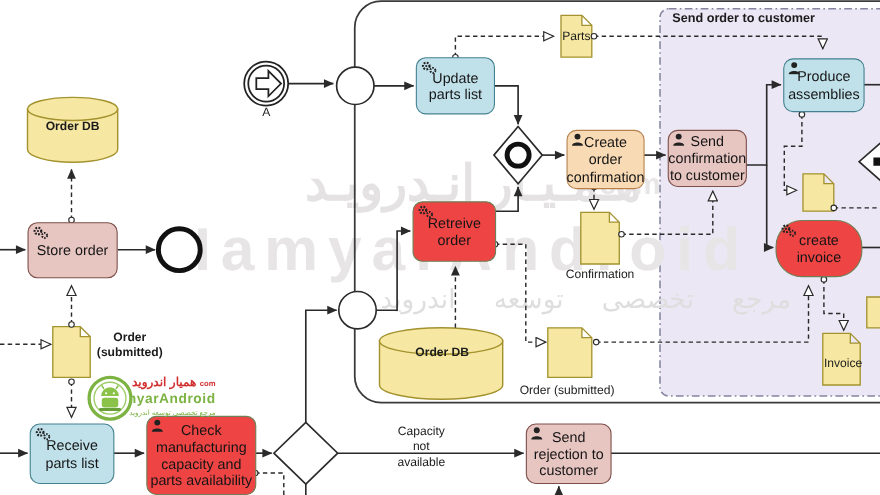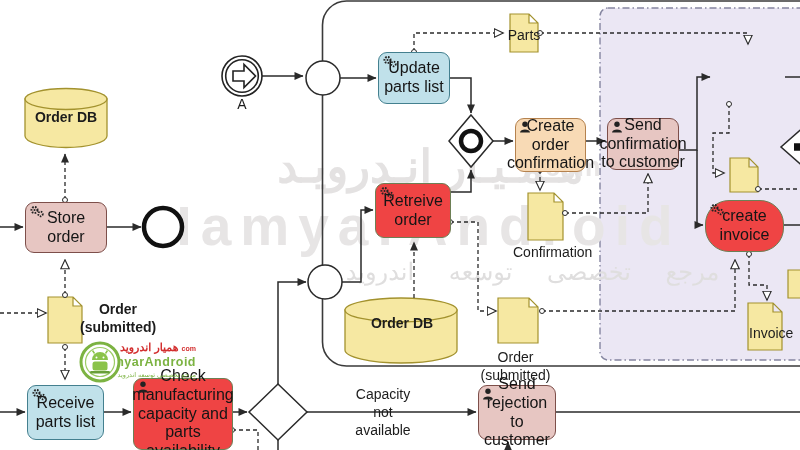--- a/index.html
+++ b/index.html
@@ -3,28 +3,28 @@
 <meta charset="utf-8">
 <style>
   html,body{margin:0;padding:0;background:#fff;}
   #stage{position:relative;width:800px;height:450px;overflow:hidden;background:#ffffff;
          font-family:"Liberation Sans", sans-serif;}
   #stage svg{position:absolute;left:0;top:0;}
   #svg-bg{z-index:0;}
   .wm{position:absolute;z-index:1;color:#e4e2e2;font-weight:bold;pointer-events:none;}
   #svg-main{z-index:2;}
   .node{position:absolute;z-index:3;border-radius:9px;display:flex;align-items:center;justify-content:center;
-        text-align:center;font-size:16px;line-height:1.18;color:#151515;padding:3px 2px;box-sizing:border-box;
+        text-align:center;font-size:13px;line-height:1.18;color:#151515;padding:3px 2px;box-sizing:border-box;
         border:1.4px solid #666;}
   .node .ticon{position:absolute;top:2px;left:3px;}
   .c-pink{background:#e7c6c2;border-color:#7d4f4a;}
   .c-blue{background:#c0e1ea;border-color:#44808f;}
   .c-green{background:#ef4444;border-color:#6d7f55;}
   .c-orange{background:#f8dab5;border-color:#b5824e;}
-  .lbl{position:absolute;z-index:3;font-size:14px;color:#1c1c1c;text-align:center;line-height:1.3;white-space:pre-line;}
+  .lbl{position:absolute;z-index:3;font-size:11px;color:#1c1c1c;text-align:center;line-height:1.3;white-space:pre-line;}
   .lbl-bold{font-weight:bold;font-size:11.5px;}
   #logo{position:absolute;z-index:4;left:78px;top:338px;width:170px;height:46px;}
   #logo .row{position:absolute;right:52px;text-align:right;}
   .logo-fa{top:3px;color:#d32f2f;font-weight:bold;font-size:11px;white-space:nowrap;}
   .logo-com{color:#d32f2f;font-size:7px;font-weight:bold;}
   .logo-en{top:17px;color:#7cb342;font-weight:bold;font-size:12.5px;letter-spacing:.5px;white-space:nowrap;}
   .logo-tag{top:33px;color:#7cb342;font-size:6.5px;white-space:nowrap;}
 </style>
 </head>
 <body>
@@ -183,20 +183,29 @@
   </div>
   <div class="node c-pink" style="left:607px;top:118px;width:72px;height:52px;">
     <span class="ticon">
         <svg width="13" height="12" viewBox="0 0 13 12">
           <circle cx="6" cy="3.2" r="2.7" fill="#222"></circle>
           <path d="M1 11.5 C1 7.6 11 7.6 11 11.5 Z" fill="#222"></path>
         </svg>
       </span>
     <span>Send confirmation to customer</span>
   </div>
+  <div class="node c-blue" style="left:712px;top:53px;width:74px;height:49px;">
+    <span class="ticon">
+        <svg width="13" height="12" viewBox="0 0 13 12">
+          <circle cx="6" cy="3.2" r="2.7" fill="#222"></circle>
+          <path d="M1 11.5 C1 7.6 11 7.6 11 11.5 Z" fill="#222"></path>
+        </svg>
+      </span>
+    <span>Produce assemblies</span>
+  </div>
   <div class="node c-green" style="left:705px;top:200px;width:79px;height:52px;border-radius:24px;">
     <span class="ticon">
         <svg width="16" height="14" viewBox="0 0 16 14">
           <circle cx="5.5" cy="5" r="3" fill="none" stroke="#222" stroke-width="2" stroke-dasharray="1.6 1.25"></circle>
           <circle cx="5.5" cy="5" r="1" fill="#222"></circle>
           <circle cx="11.5" cy="9" r="2.3" fill="none" stroke="#222" stroke-width="1.8" stroke-dasharray="1.4 1.1"></circle>
         </svg>
       </span>
     <span>create invoice</span>
   </div>
@@ -222,20 +231,21 @@
   <div class="node c-pink" style="left:478px;top:385px;width:78px;height:55px;">
     <span class="ticon">
         <svg width="13" height="12" viewBox="0 0 13 12">
           <circle cx="6" cy="3.2" r="2.7" fill="#222"></circle>
           <path d="M1 11.5 C1 7.6 11 7.6 11 11.5 Z" fill="#222"></path>
         </svg>
       </span>
     <span>Send rejection to customer</span>
   </div>
 
+  <div class="lbl lbl-bold" style="left:606px;top:10px;width:140px;">Send order to customer</div>
   <div class="lbl" style="left:30px;top:108px;width:72px;font-weight:bold;">Order DB</div>
   <div class="lbl" style="left:363px;top:314px;width:78px;font-weight:bold;">Order DB</div>
   <div class="lbl" style="left:234px;top:95px;width:16px;">A</div>
   <div class="lbl" style="left:505px;top:26px;width:38px;">Parts</div>
   <div class="lbl" style="left:80px;top:300px;width:76px;font-weight:bold;">Order
 (submitted)</div>
   <div class="lbl" style="left:468px;top:348px;width:95px;">Order (submitted)</div>
   <div class="lbl" style="left:513px;top:243px;width:65px;">Confirmation</div>
   <div class="lbl" style="left:749px;top:324px;width:33px;">Invoice</div>
   <div class="lbl" style="left:342px;top:385px;width:82px;">Capacity

